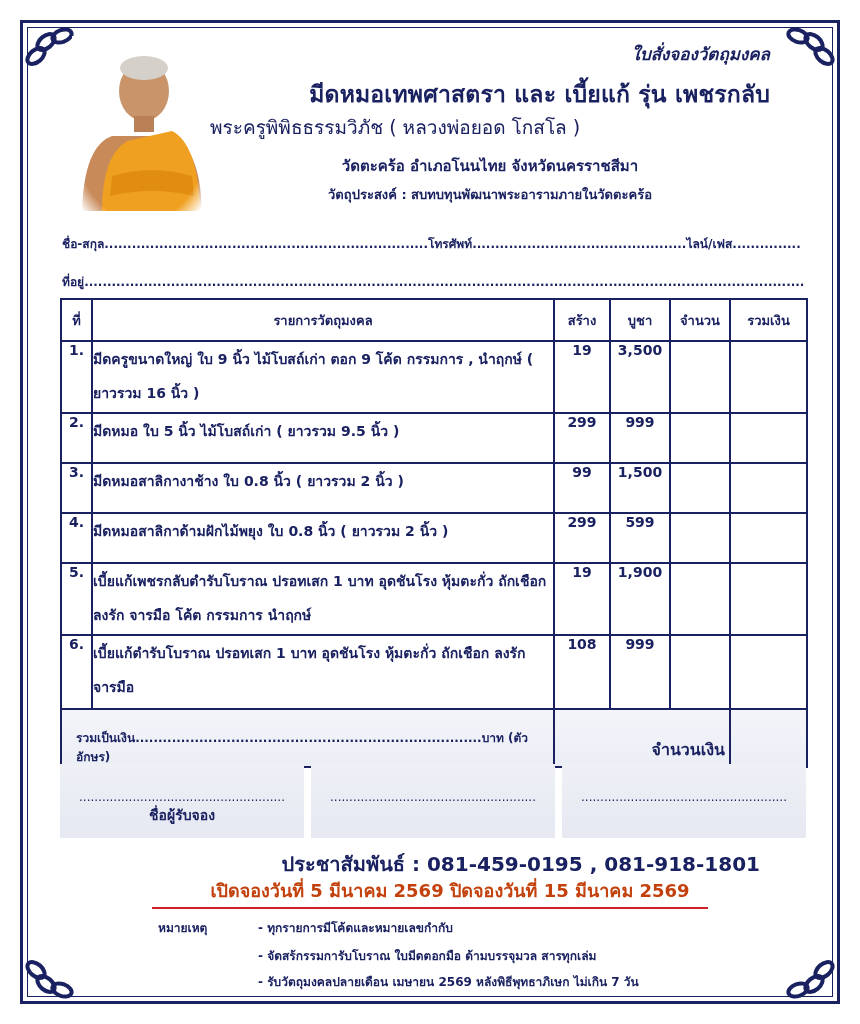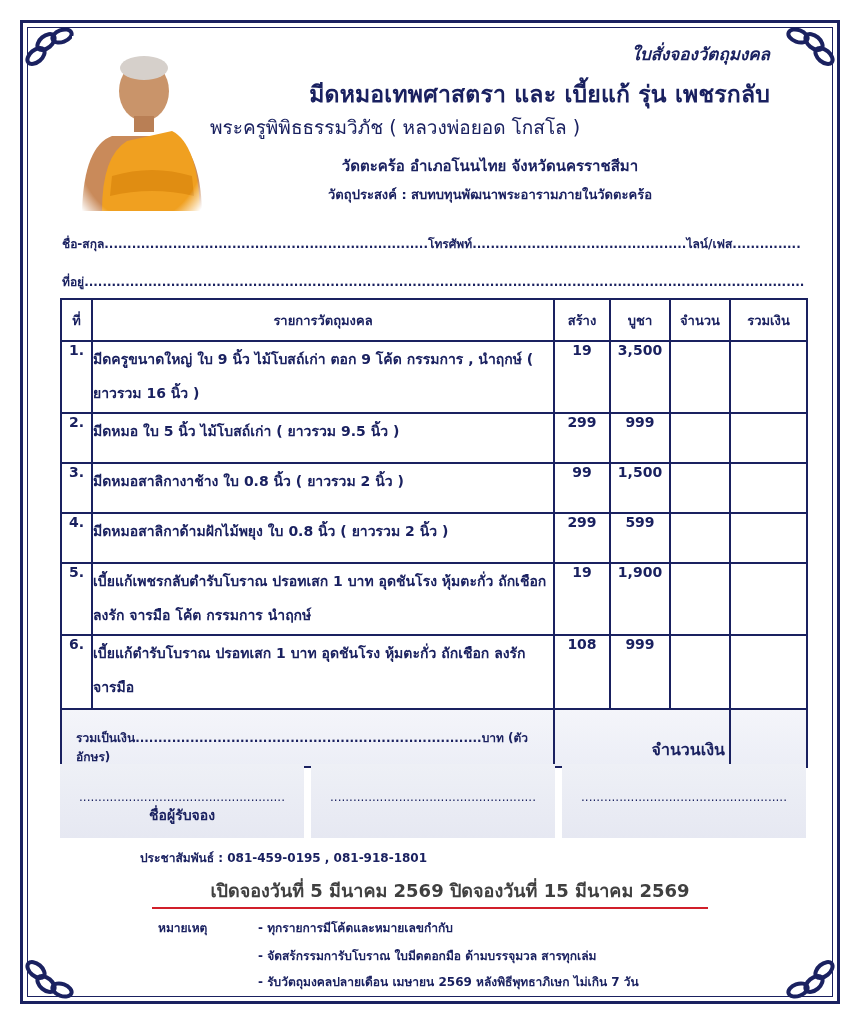--- a/index.html
+++ b/index.html
@@ -22,22 +22,22 @@
   th.desc-head { background:linear-gradient(to right,#ffffff 0%,#e9ebf5 10%,#eef0f7 90%,#ffffff 100%);margin-top:24px; }
   td.no { text-align:center; padding-top:12px; }
   td.desc { padding:10px 6px 0 6px; line-height:34px; }
   td.num { text-align:center; padding-top:10px; }
   tr.r2 td { height:48px; } tr.r1 td { height:70px; } tr.r6 td { height:72px; }
   td.sumcell { height:48px; vertical-align:middle; background:linear-gradient(#f4f5fa,#eceef6); }
   .sumtext { font-size:12px; padding-left:14px; padding-top:18px; }
   .sigbox { top:764px; height:74px; background:linear-gradient(#eef0f6,#e6e8f2); text-align:center; }
   .sigdots { margin-top:26px; font-size:12px; letter-spacing:0px; }
   .siglabel { font-size:14px; font-weight:bold; }
-  .contact { left:140px; top:848px; width:620px; text-align:left; font-size:12px; font-weight:bold; }
-  .dates { left:140px; top:876px; width:620px; text-align:center; font-size:18px; font-weight:bold; color:#404040; }
+  .contact { left:140px; top:848px; width:620px; text-align:right; font-size:20px; font-weight:bold; }
+  .dates { left:140px; top:876px; width:620px; text-align:center; font-size:18px; font-weight:bold; color:#c2410c; }
   .redline { left:152px; top:907px; width:556px; height:2px; background:#d11f2a; }
   .note-label { left:158px; top:918px; font-size:12px; font-weight:bold; }
   .note { left:258px; font-size:12px; font-weight:bold; }
 </style>
 </head>
 <body>
 
 <div class="abs frame-outer"></div>
 <div class="abs frame-inner"></div>
 

